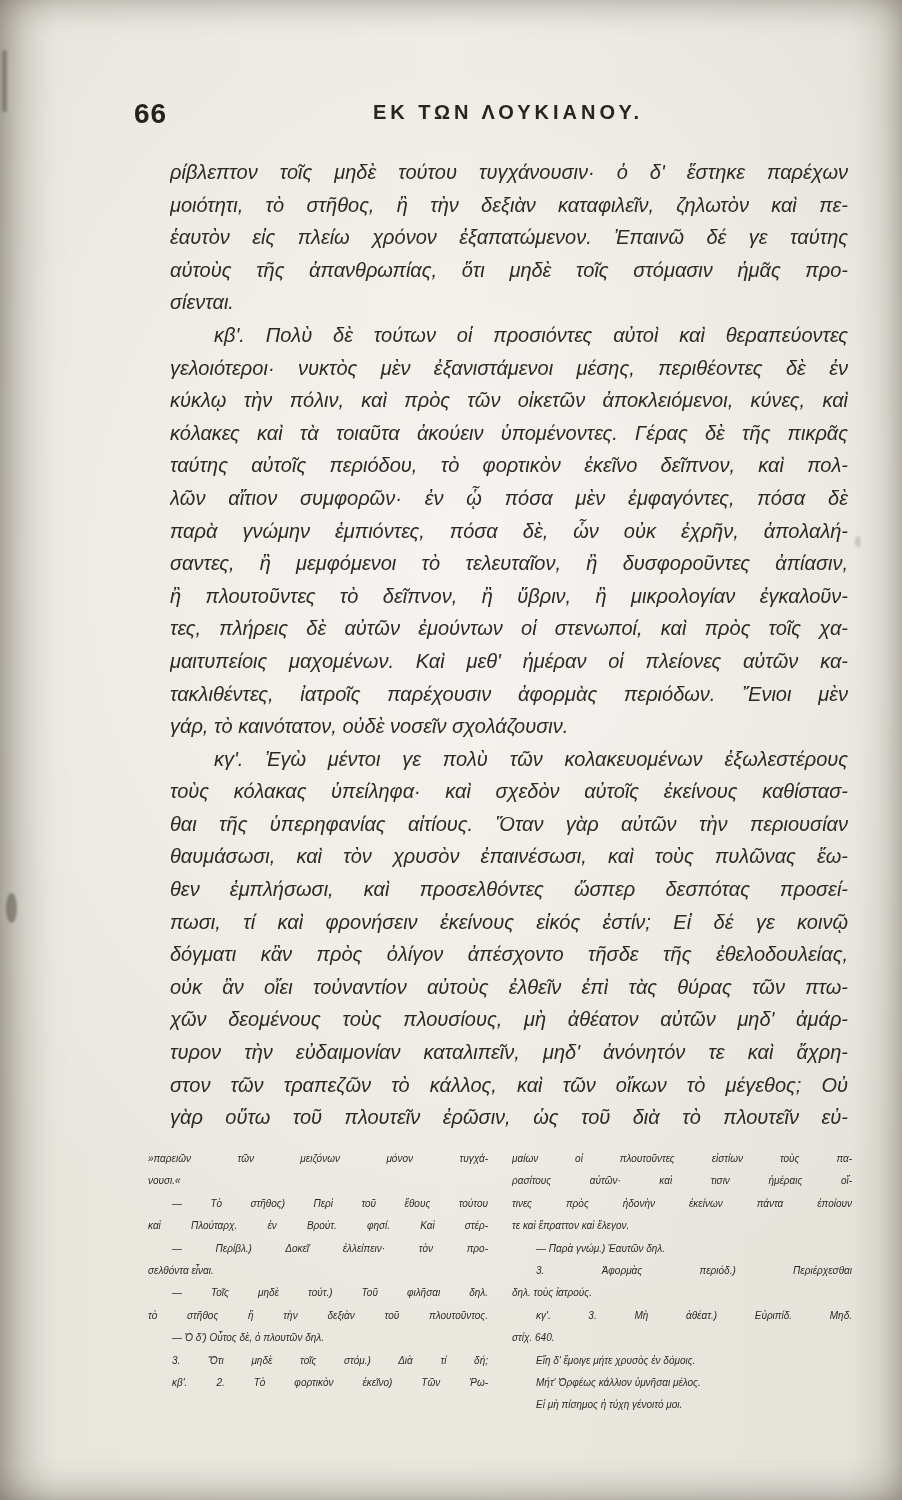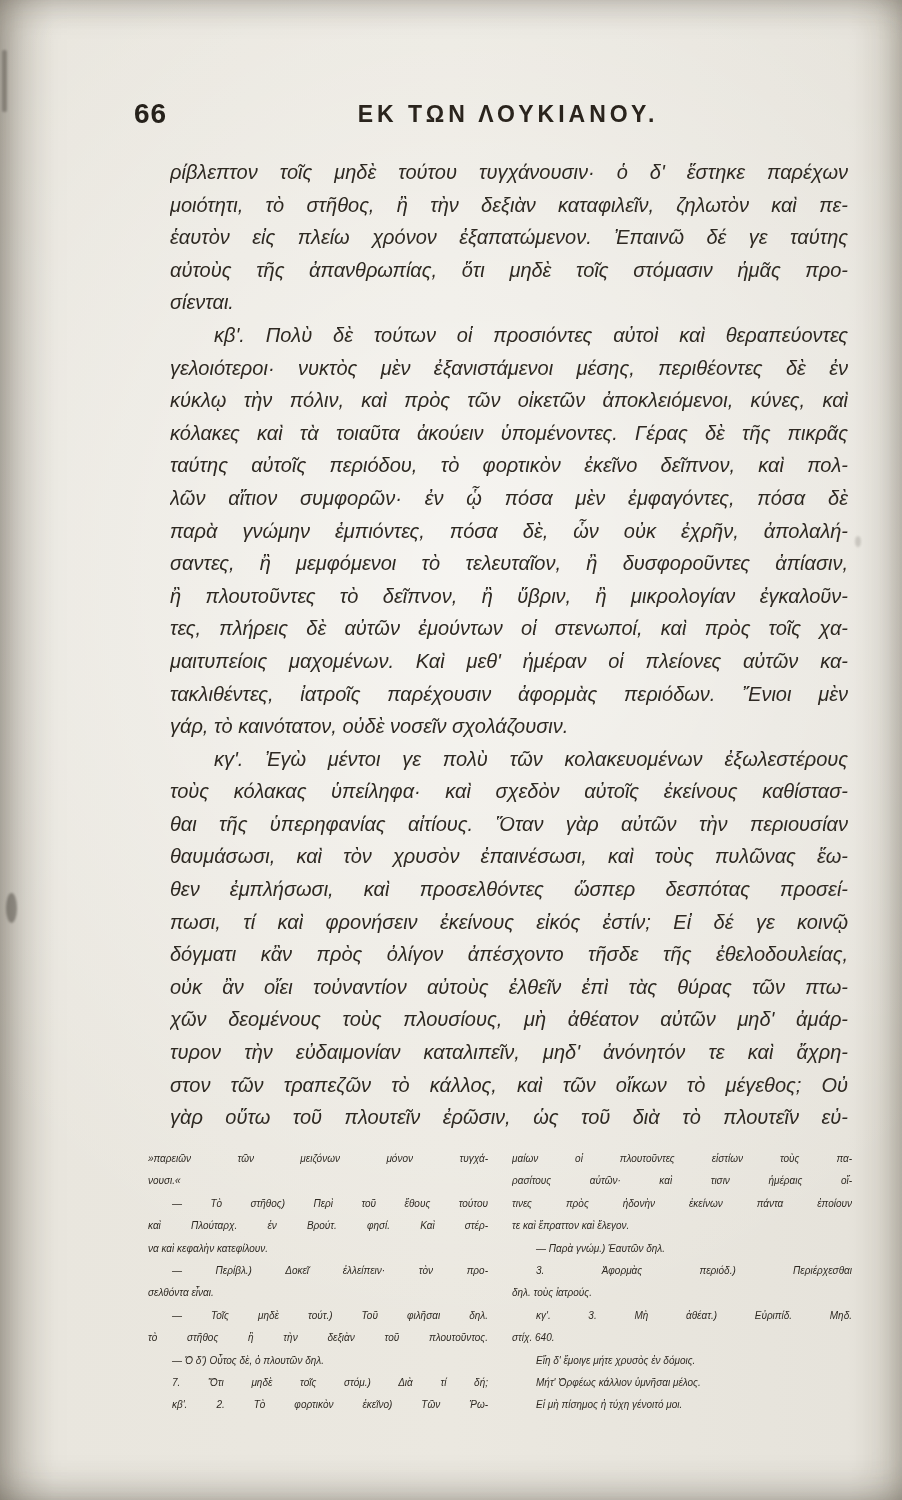--- a/index.html
+++ b/index.html
@@ -21,21 +21,21 @@
     color:#2e2922;
   }
   .pagenum{
     position:absolute;top:98px;left:134px;
     font-size:28px;font-weight:bold;letter-spacing:1px;
     color:#26211b;
   }
   .title{
     position:absolute;top:101px;left:168px;width:680px;
     text-align:center;
-    font-size:23px;font-weight:bold;letter-spacing:4px;
+    font-size:20px;font-weight:bold;letter-spacing:4px;
     color:#2a241d;
   }
   .main-text{
     position:absolute;left:170px;top:156px;width:678px;
   }
   .line{
     position:relative;
     height:32.6px;line-height:32.6px;
     font-size:20px;font-style:italic;
     overflow:hidden;
@@ -104,27 +104,26 @@
       <div class="line jl"><span class="lt">τυρον τὴν εὐδαιμονίαν καταλιπεῖν, μηδ' ἀνόνητόν τε καὶ ἄχρη-</span></div>
       <div class="line jl"><span class="lt">στον τῶν τραπεζῶν τὸ κάλλος, καὶ τῶν οἴκων τὸ μέγεθος; Οὐ</span></div>
       <div class="line jl"><span class="lt">γὰρ οὕτω τοῦ πλουτεῖν ἐρῶσιν, ὡς τοῦ διὰ τὸ πλουτεῖν εὐ-</span></div>
     </div>
 
   <div class="fn-col" id="fn-left">
       <div class="line jl"><span class="lt">»παρειῶν τῶν μειζόνων μόνον τυγχά-</span></div>
       <div class="line el"><span class="lt">νουσι.«</span></div>
       <div class="line ind jl"><span class="lt">— Τὸ στῆθος) Περὶ τοῦ ἔθους τούτου</span></div>
       <div class="line jl"><span class="lt">καὶ Πλούταρχ. ἐν Βρούτ. φησί. Καὶ στέρ-</span></div>
-      <div class="line el"><span class="lt">να καὶ κεφαλὴν κατεφίλουν.</span></div>
       <div class="line ind jl"><span class="lt">— Περίβλ.) Δοκεῖ ἐλλείπειν· τὸν προ-</span></div>
       <div class="line el"><span class="lt">σελθόντα εἶναι.</span></div>
       <div class="line ind jl"><span class="lt">— Τοῖς μηδὲ τούτ.) Τοῦ φιλῆσαι δηλ.</span></div>
       <div class="line jl"><span class="lt">τὸ στῆθος ἢ τὴν δεξιὰν τοῦ πλουτοῦντος.</span></div>
       <div class="line ind el"><span class="lt">— Ὁ δ') Οὗτος δὲ, ὁ πλουτῶν δηλ.</span></div>
-      <div class="line ind jl"><span class="lt">7. Ὅτι μηδὲ τοῖς στόμ.) Διὰ τί δή;</span></div>
+      <div class="line ind jl"><span class="lt">3. Ὅτι μηδὲ τοῖς στόμ.) Διὰ τί δή;</span></div>
       <div class="line ind jl"><span class="lt">κβ'. 2. Τὸ φορτικὸν ἐκεῖνο) Τῶν Ῥω-</span></div>
     </div>
   <div class="fn-col" id="fn-right">
       <div class="line jl"><span class="lt">μαίων οἱ πλουτοῦντες εἱστίων τοὺς πα-</span></div>
       <div class="line jl"><span class="lt">ρασίτους αὐτῶν· καὶ τισιν ἡμέραις οἵ-</span></div>
       <div class="line jl"><span class="lt">τινες πρὸς ἡδονὴν ἐκείνων πάντα ἐποίουν</span></div>
       <div class="line el"><span class="lt">τε καὶ ἔπραττον καὶ ἔλεγον.</span></div>
       <div class="line ind el"><span class="lt">— Παρὰ γνώμ.) Ἑαυτῶν δηλ.</span></div>
       <div class="line ind jl"><span class="lt">3. Ἀφορμὰς περιόδ.) Περιέρχεσθαι</span></div>
       <div class="line el"><span class="lt">δηλ. τοὺς ἰατρούς.</span></div>

